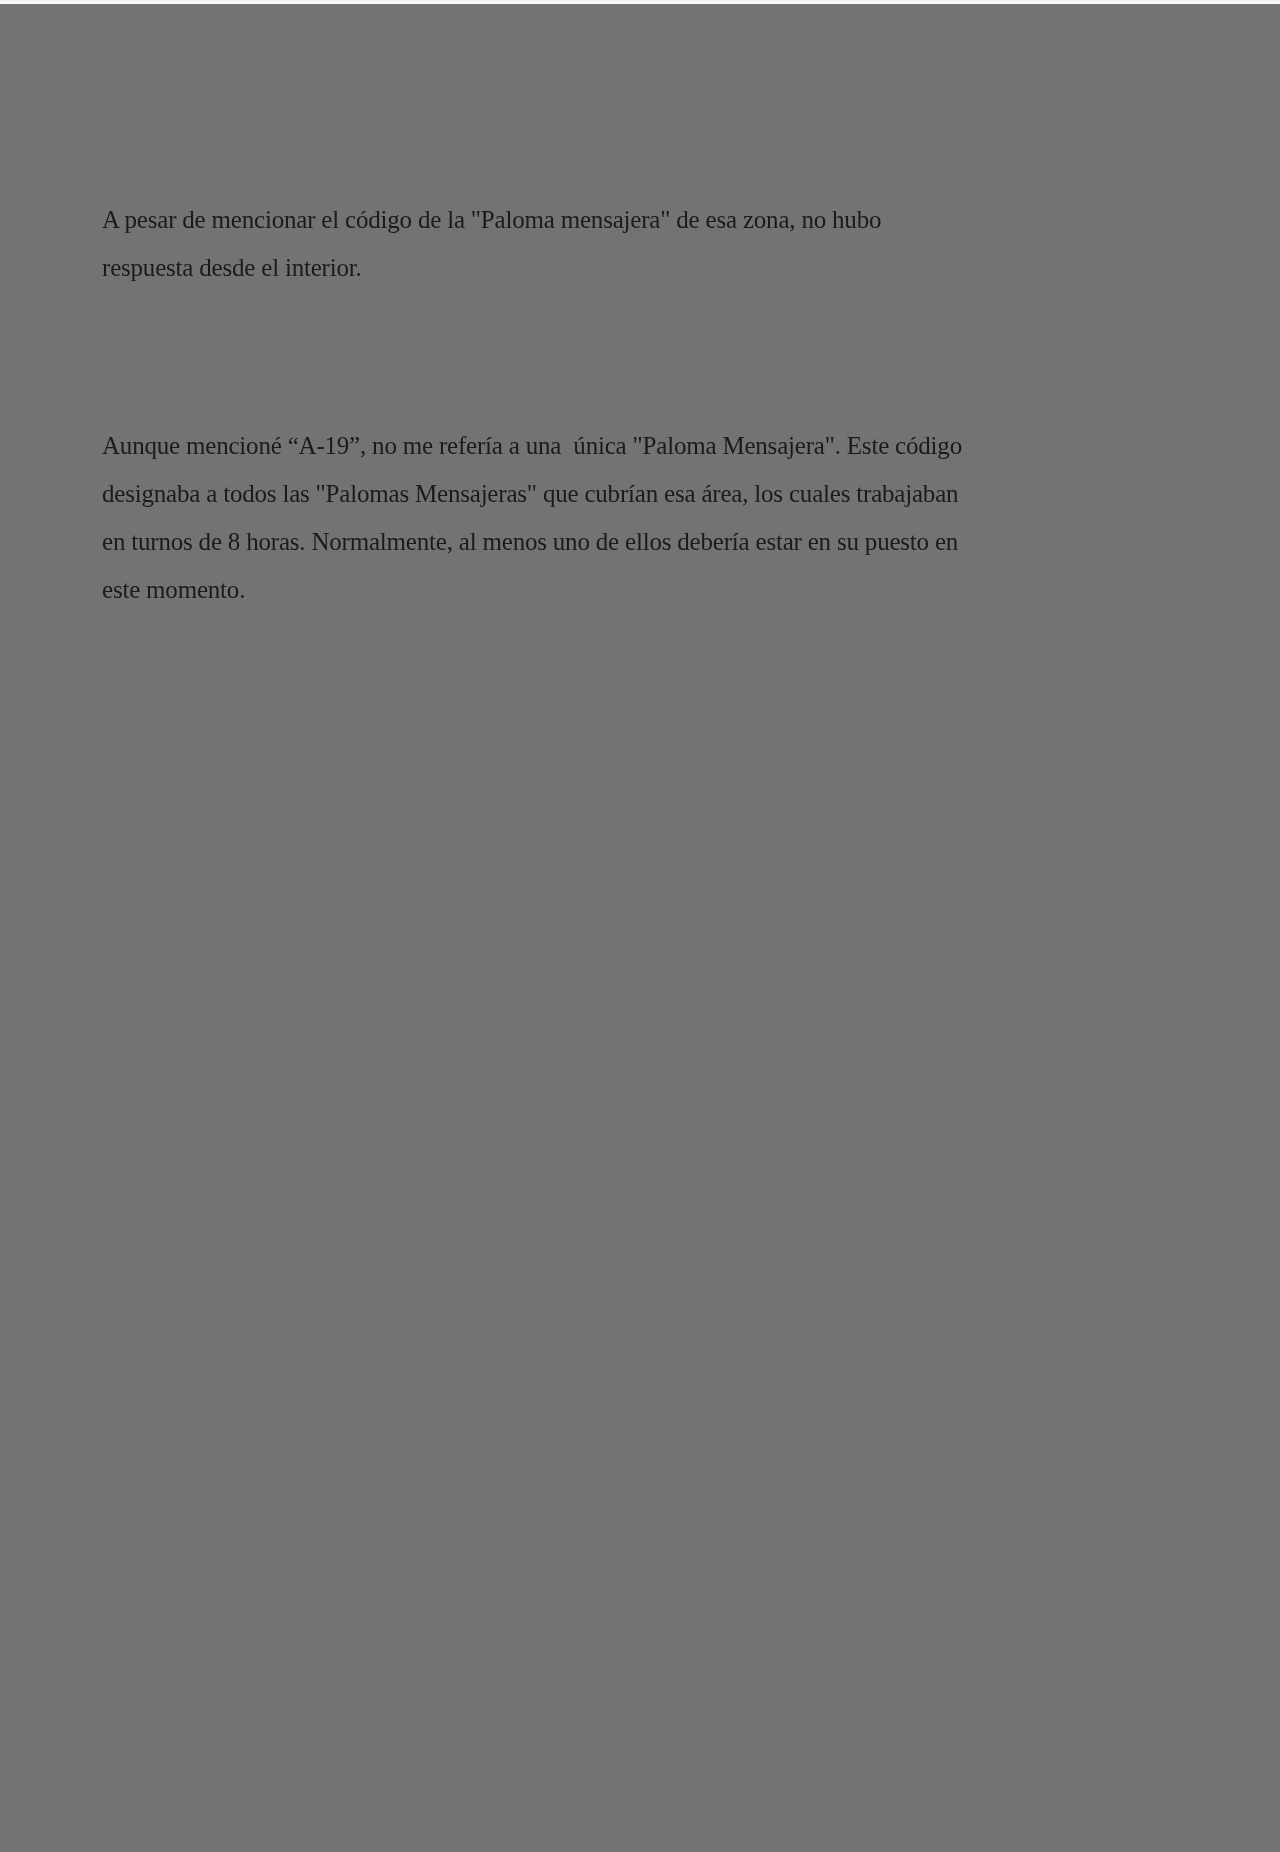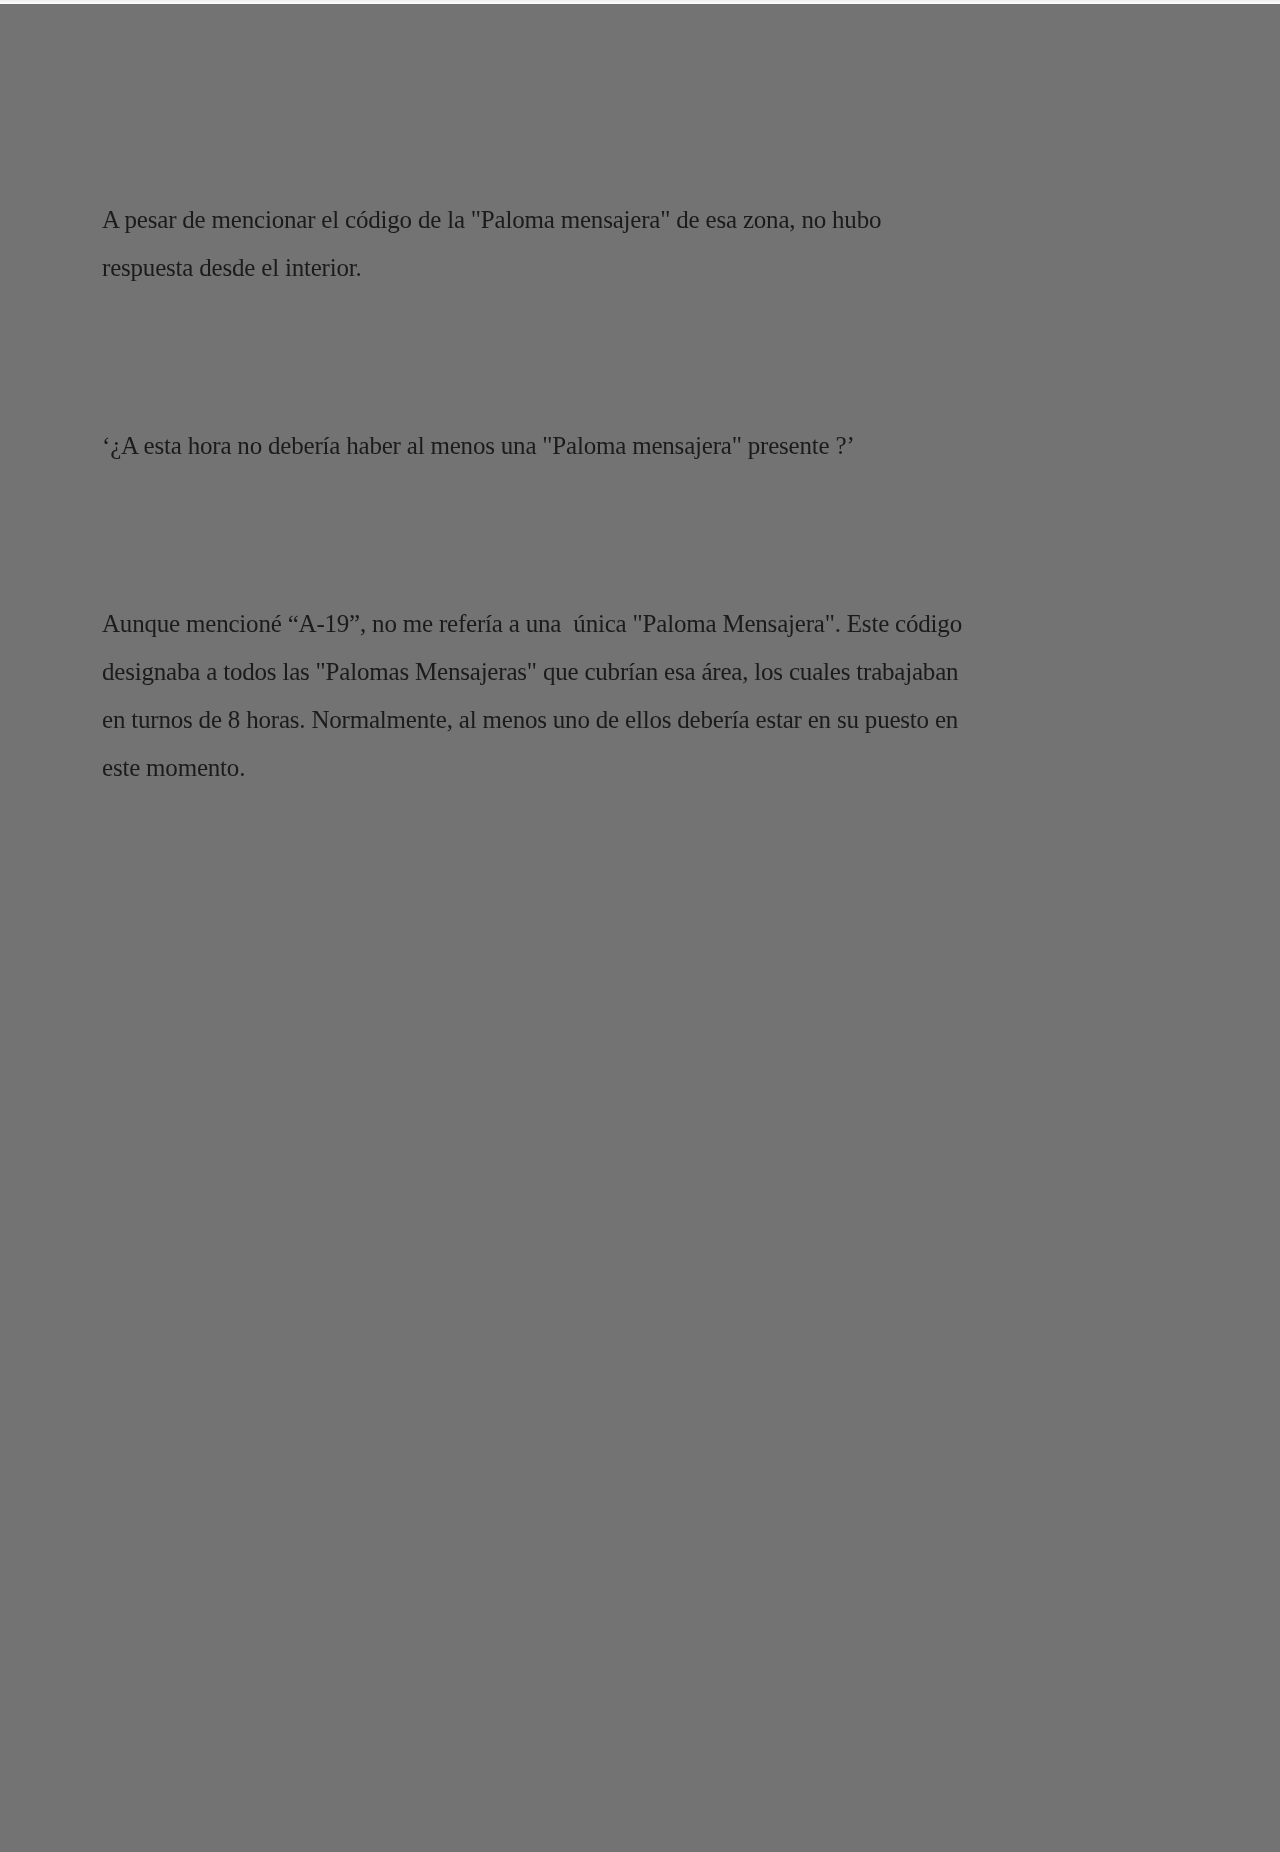--- a/index.html
+++ b/index.html
@@ -44,19 +44,18 @@
   }
 </style>
 </head>
 <body>
 
 <div class="page">
   <div class="page-top-edge"></div>
   <main class="text-block">
     <p class="para">A pesar de mencionar el código de la "Paloma mensajera" de esa zona, no hubo
 respuesta desde el interior.</p>
-    <p class="para">‘¿A esta hora no debería haber al menos una "Paloma mensajera" presente ?’</p>
     <p class="para">Aunque mencioné “A-19”, no me refería a una  única "Paloma Mensajera". Este código
 designaba a todos las "Palomas Mensajeras" que cubrían esa área, los cuales trabajaban
 en turnos de 8 horas. Normalmente, al menos uno de ellos debería estar en su puesto en
 este momento.</p>
   </main>
 </div>
 
 </body></html>

